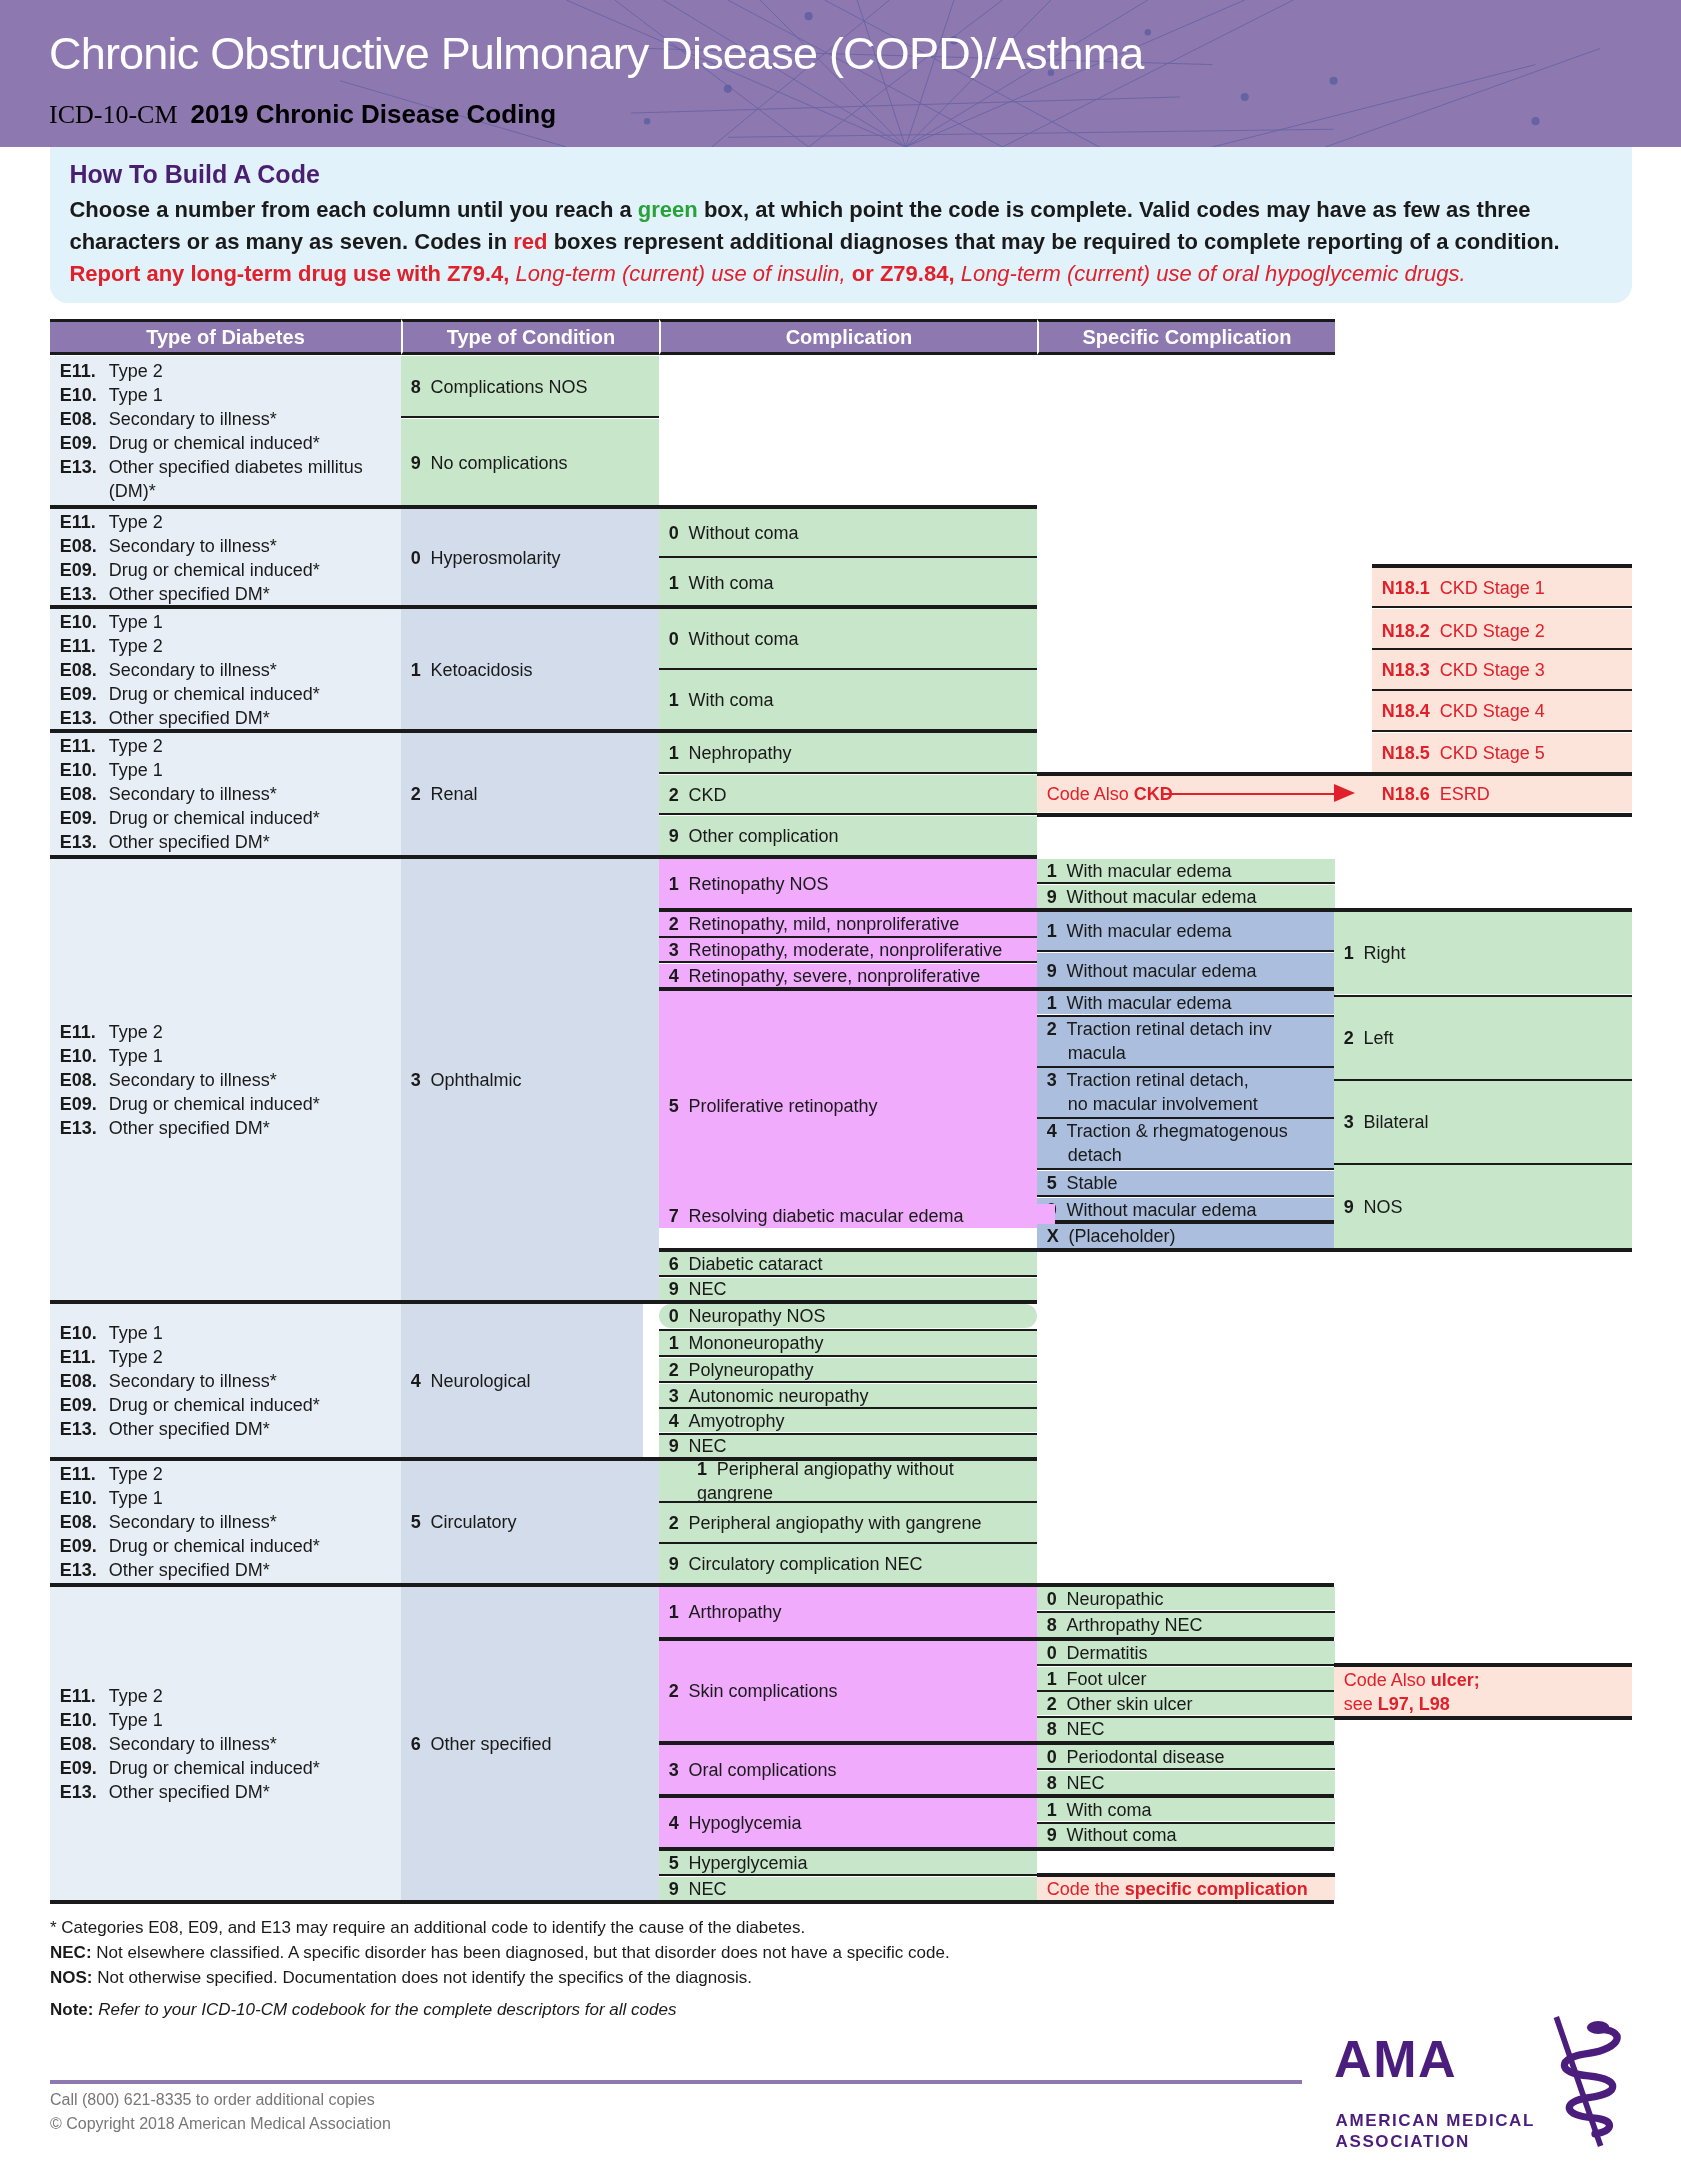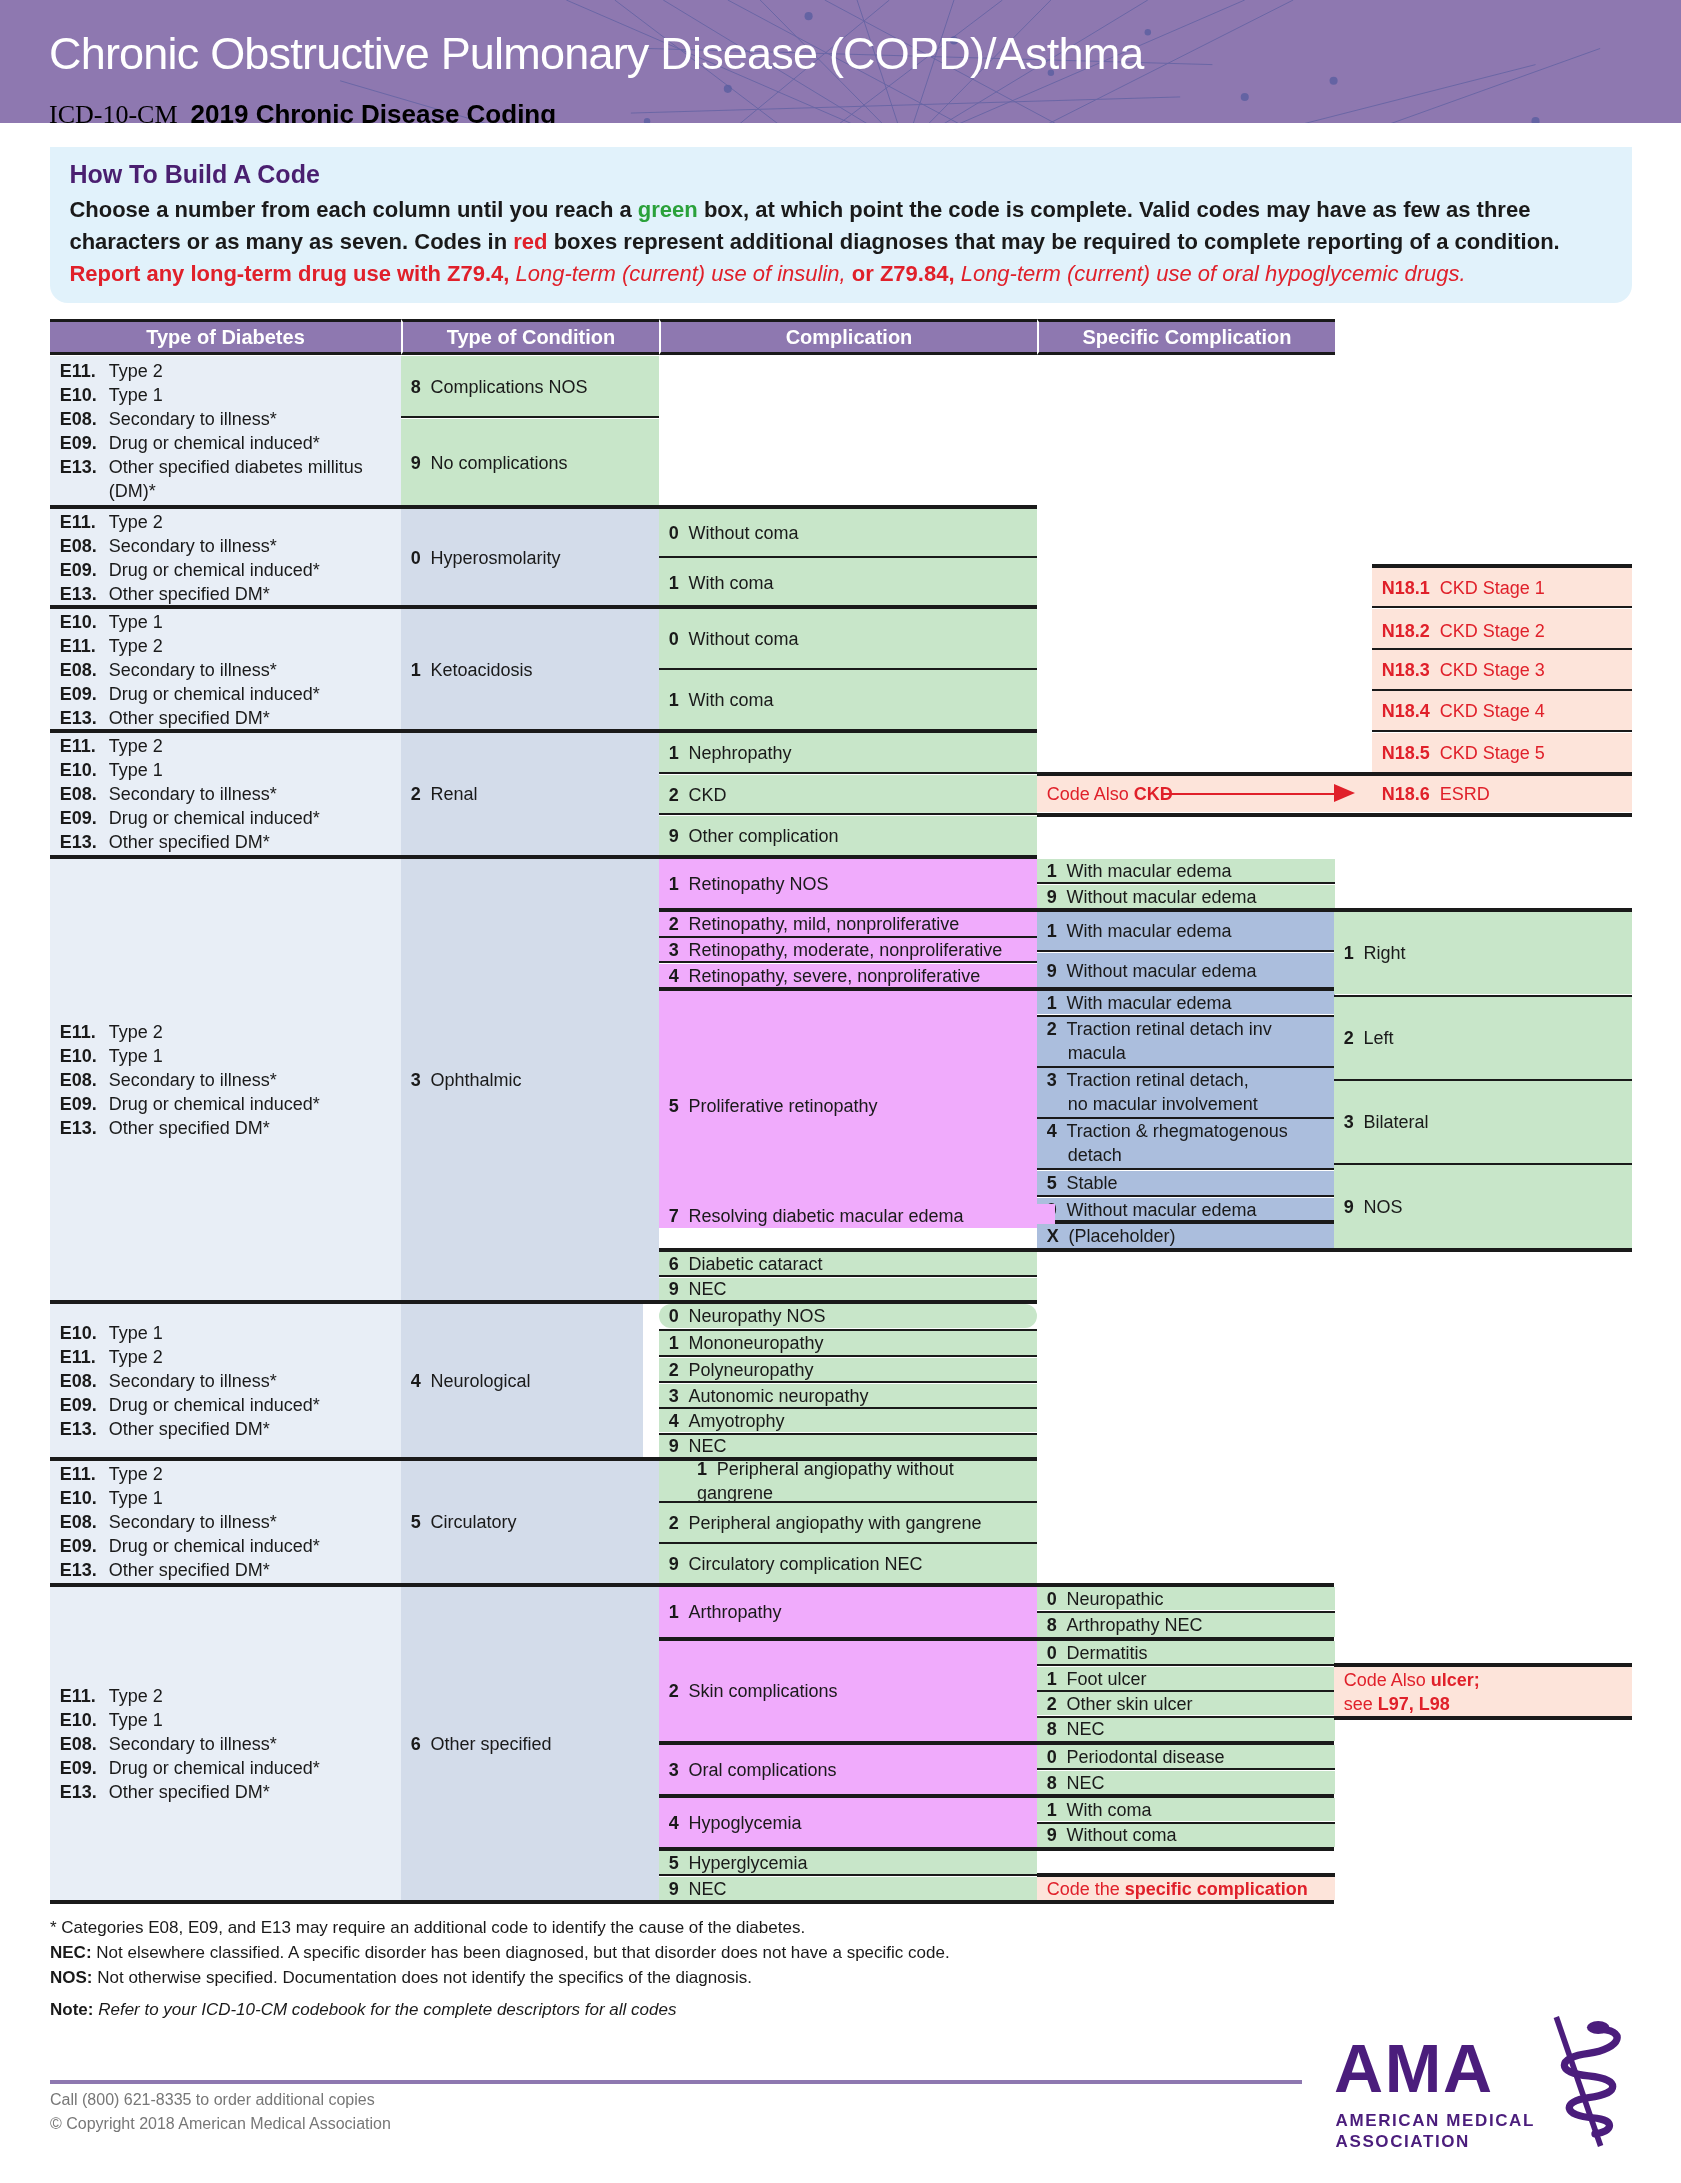--- a/index.html
+++ b/index.html
@@ -1,17 +1,17 @@
 <!DOCTYPE html>
 <html style="font-size:13px"><head>
 <meta charset="utf-8">
 <style>
   * { box-sizing: border-box; margin: 0; padding: 0; }
   body { width: 1681px; height: 2183px; background: #ffffff; position: relative; overflow: hidden; font-family: "Liberation Sans", sans-serif; color: #1a1a1a; }
-  .header-band { position: absolute; left: 0; top: 0; width: 1681px; height: 123px; background: #8e78b0; overflow: hidden; }
+  .header-band { position: absolute; left: 0; top: 0; width: 1681px; height: 147px; background: #8e78b0; overflow: hidden; }
   .header-band svg { position: absolute; left: 0; top: 0; }
   .title { position: absolute; left: 49px; top: 27.5px; font-size: 45px; color: #ffffff; letter-spacing: -0.8px; font-family: "Liberation Sans", sans-serif; }
   .subtitle { position: absolute; left: 49px; top: 99px; font-size: 26px; color: #000000; }
   .subtitle .icd { font-family: "Liberation Serif", serif; font-weight: normal; margin-right: 13px; }
   .subtitle .yr { font-weight: bold; }
   .howto { position: absolute; left: 50px; top: 147px; width: 1582px; height: 156px; background: #e1f2fb; border-radius: 0 0 18px 18px; padding: 13px 19.4px; }
   .howto h2 { font-size: 25px; color: #4a1f70; font-weight: bold; margin-bottom: 4.9px; }
   .howto p { font-size: 22px; font-weight: bold; line-height: 32px; color: #1a1a1a; }
   .howto .green { color: #2aa13a; }
   .howto .red { color: #e0202a; }
@@ -37,21 +37,21 @@
   .arrow { position: absolute; height: 2.4px; background: #e0202a; }
   .arrow-head { position: absolute; width: 0; height: 0; border-top: 9.7px solid transparent; border-bottom: 9.7px solid transparent; border-left: 21px solid #e0202a; }
 
   .footnotes { position: absolute; left: 50px; top: 1915px; font-size: 17px; line-height: 25px; }
   .footnotes b { font-weight: bold; }
   .footnotes .note { margin-top: 6.5px; }
   .footnotes .note i { font-style: italic; }
   .footer-rule { position: absolute; left: 50px; top: 2080px; width: 1252px; height: 4px; background: #8e78b0; }
   .footer-text { position: absolute; left: 50px; top: 2088px; font-size: 16px; line-height: 24px; color: #777777; }
   .logo { position: absolute; left: 1334px; top: 2013px; width: 307px; height: 146px; }
-  .logo .ama { position: absolute; left: 0; top: 16px; font-size: 68px; font-weight: bold; color: #4b1d7c; letter-spacing: 1.6px; font-family: "Liberation Sans", sans-serif; }
+  .logo .ama { position: absolute; left: 0; top: 16px; font-size: 52px; font-weight: bold; color: #4b1d7c; letter-spacing: 1.6px; font-family: "Liberation Sans", sans-serif; }
   .logo .org { position: absolute; left: 1.6px; top: 97px; font-size: 17px; font-weight: bold; color: #4b1d7c; letter-spacing: 1.6px; line-height: 21px; }
   .logo svg { position: absolute; left: 206px; top: 0; }
 </style>
 </head>
 <body>
 
 <div class="header-band">
   <svg width="1681" height="147" viewBox="0 0 2079 182">
     <g stroke="#5a5ea0" stroke-width="1.2" opacity="0.7" fill="none">
       <line x1="1120" y1="182" x2="700" y2="0"></line>

